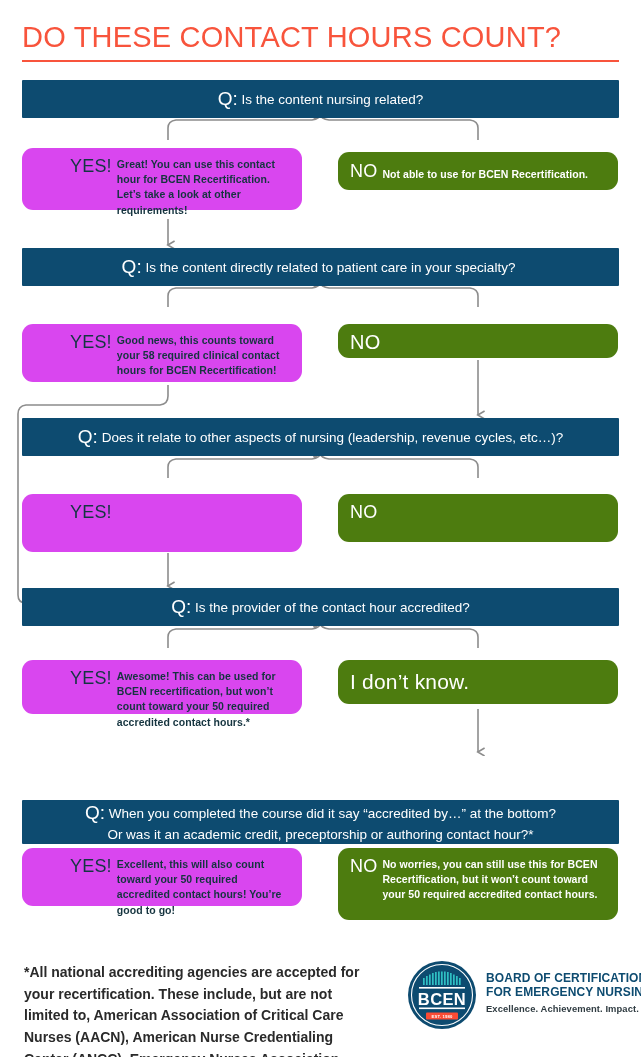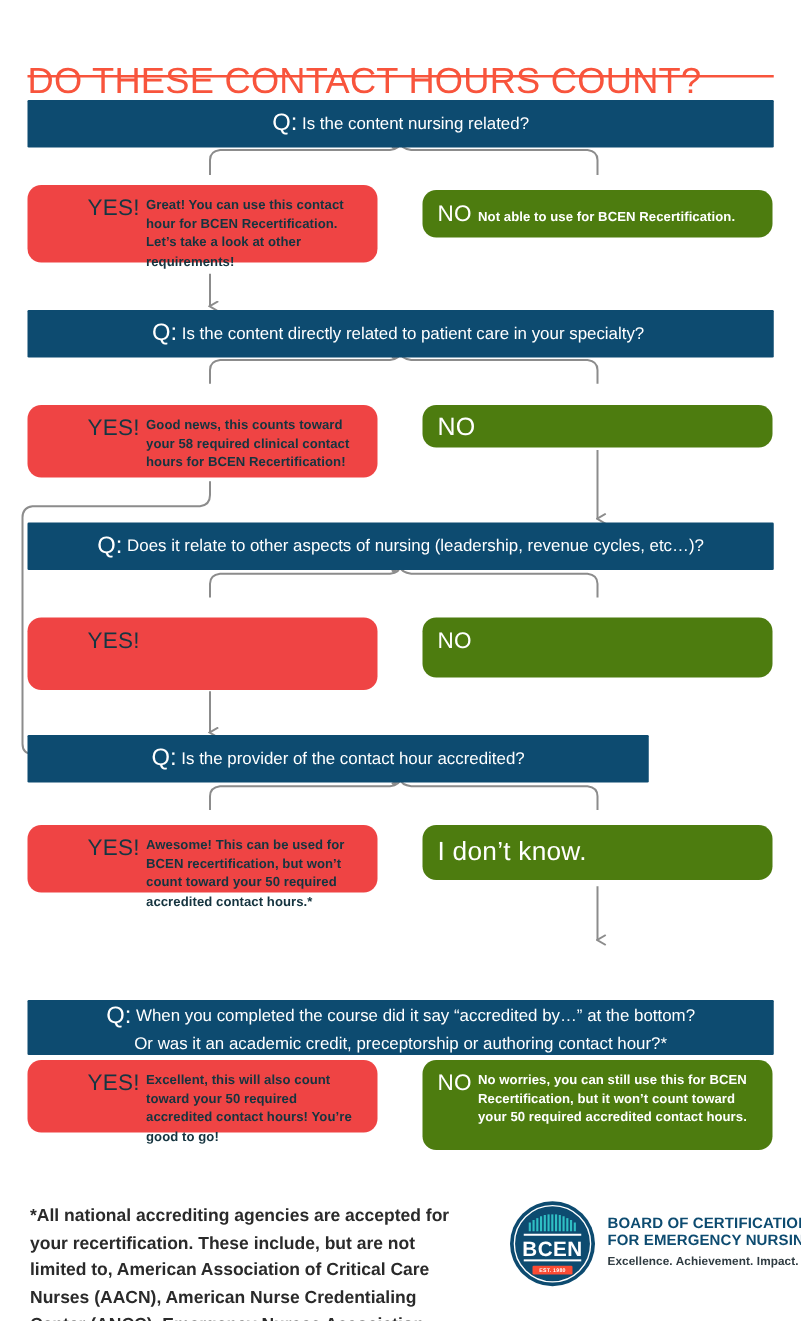--- a/index.html
+++ b/index.html
@@ -10,41 +10,41 @@
     position:relative;
     overflow:hidden;
     -webkit-font-smoothing:antialiased;
   }
   #stage{position:relative;width:641px;height:1057px;}
 
   
   .title{
     position:absolute;left:22px;top:22px;width:600px;
     font-size:29px;font-weight:400;letter-spacing:.2px;
-    color:#F8543C;line-height:1.05;white-space:nowrap;margin-top:28px;
+    color:#F8543C;line-height:1.05;white-space:nowrap;
   }
   .title-rule{
     position:absolute;left:22px;top:60px;width:597px;height:2px;
     background:#F8543C;
   }
 
   
   .qbox{
     position:absolute;background:#0D4B70;border-radius:1px;
     color:#ffffff;display:flex;align-items:center;justify-content:center;
     text-align:center;box-sizing:border-box;padding:6px 16px;
   }
   .qbox .qtext{font-size:13.5px;line-height:1.35;font-weight:400;}
   .qbox .qmark{font-size:19px;font-weight:300;letter-spacing:0;vertical-align:-1px;}
 
   .abox{
     position:absolute;border-radius:11px;box-sizing:border-box;
     padding:9px 12px 10px 12px;
   }
-  .abox.yes{background:#ef4444;padding-left:48px;}
+  .abox.yes{background:#d946ef;padding-left:48px;}
   .abox.no{background:#4d7c0f;}
 
   .alabel{
     font-size:18px;font-weight:300;line-height:1;
     display:inline-block;vertical-align:top;letter-spacing:.2px;
   }
   .abox.yes .alabel{color:#143642;}
   .abox.no .alabel{color:#ffffff;}
 
   .atext{
@@ -194,21 +194,21 @@
       <span class="alabel">YES!</span>
     </div>
   </div>
 
   <div class="abox no" style="left:338px;top:494px;width:280px;height:48px;">
     <div class="inner">
       <span class="alabel">NO</span>
     </div>
   </div>
 
-  <div class="qbox" style="left:22px;top:588px;width:497px;height:38px;">
+  <div class="qbox" style="left:22px;top:588px;width:597px;height:38px;">
     <div class="qtext">
       <span class="qmark">Q:</span>
       <span>Is the provider of the contact hour accredited?</span>
     </div>
   </div>
 
   <div class="abox yes" style="left:22px;top:660px;width:280px;height:54px;">
     <div class="inner">
       <span class="alabel">YES!</span>
       <span class="atext">Awesome! This can be used for BCEN recertification, but won’t count toward your 50 required accredited contact hours.*</span>

